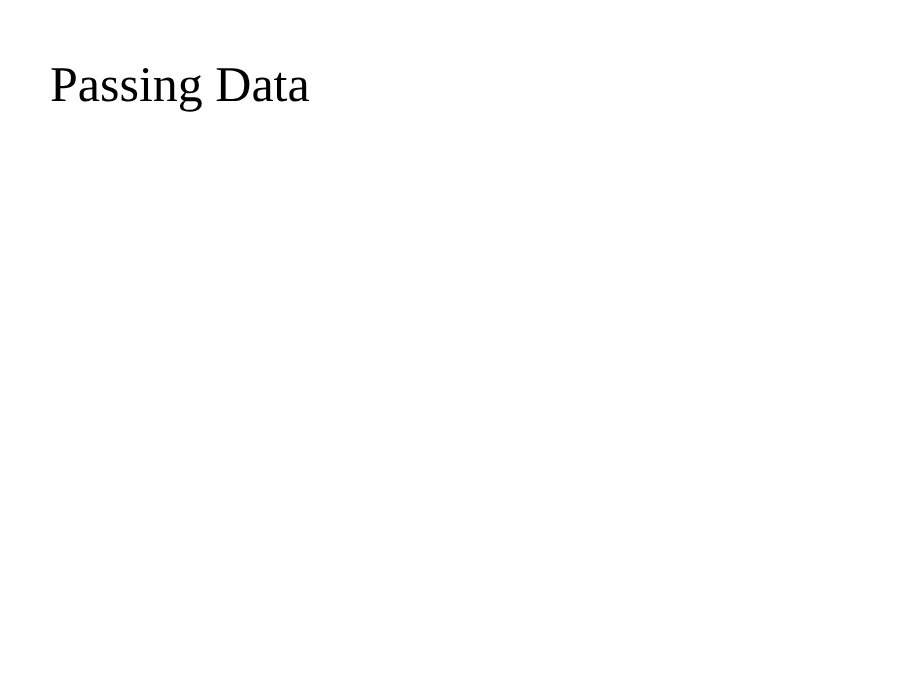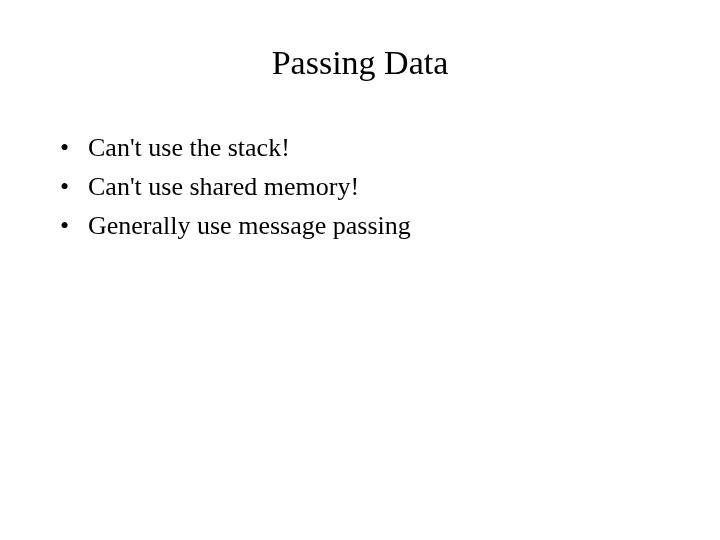--- a/index.html
+++ b/index.html
@@ -12,22 +12,21 @@
       color: #000000;
       overflow: hidden;
     }
     .slide {
       width: 100%;
       height: 100%;
       box-sizing: border-box;
       padding-top: 44px;
     }
     .title {
-      text-align: center;
-      font-size: 34px;
+      font-size: 40px;
       font-weight: normal;
       margin: 0;
       padding: 0 40px;
     }
     .content {
       margin-top: 48px;
       padding-left: 60px;
       padding-right: 40px;
     }
     ul {
@@ -47,20 +46,13 @@
       position: absolute;
       left: 0;
       top: 0;
     }
   </style>
 </head>
 <body>
 
 <div class="slide">
   <h1 class="title">Passing Data</h1>
-  <div class="content">
-    <ul>
-      <li>Can't use the stack!</li>
-      <li>Can't use shared memory!</li>
-      <li>Generally use message passing</li>
-    </ul>
-  </div>
 </div>
 
 </body></html>

